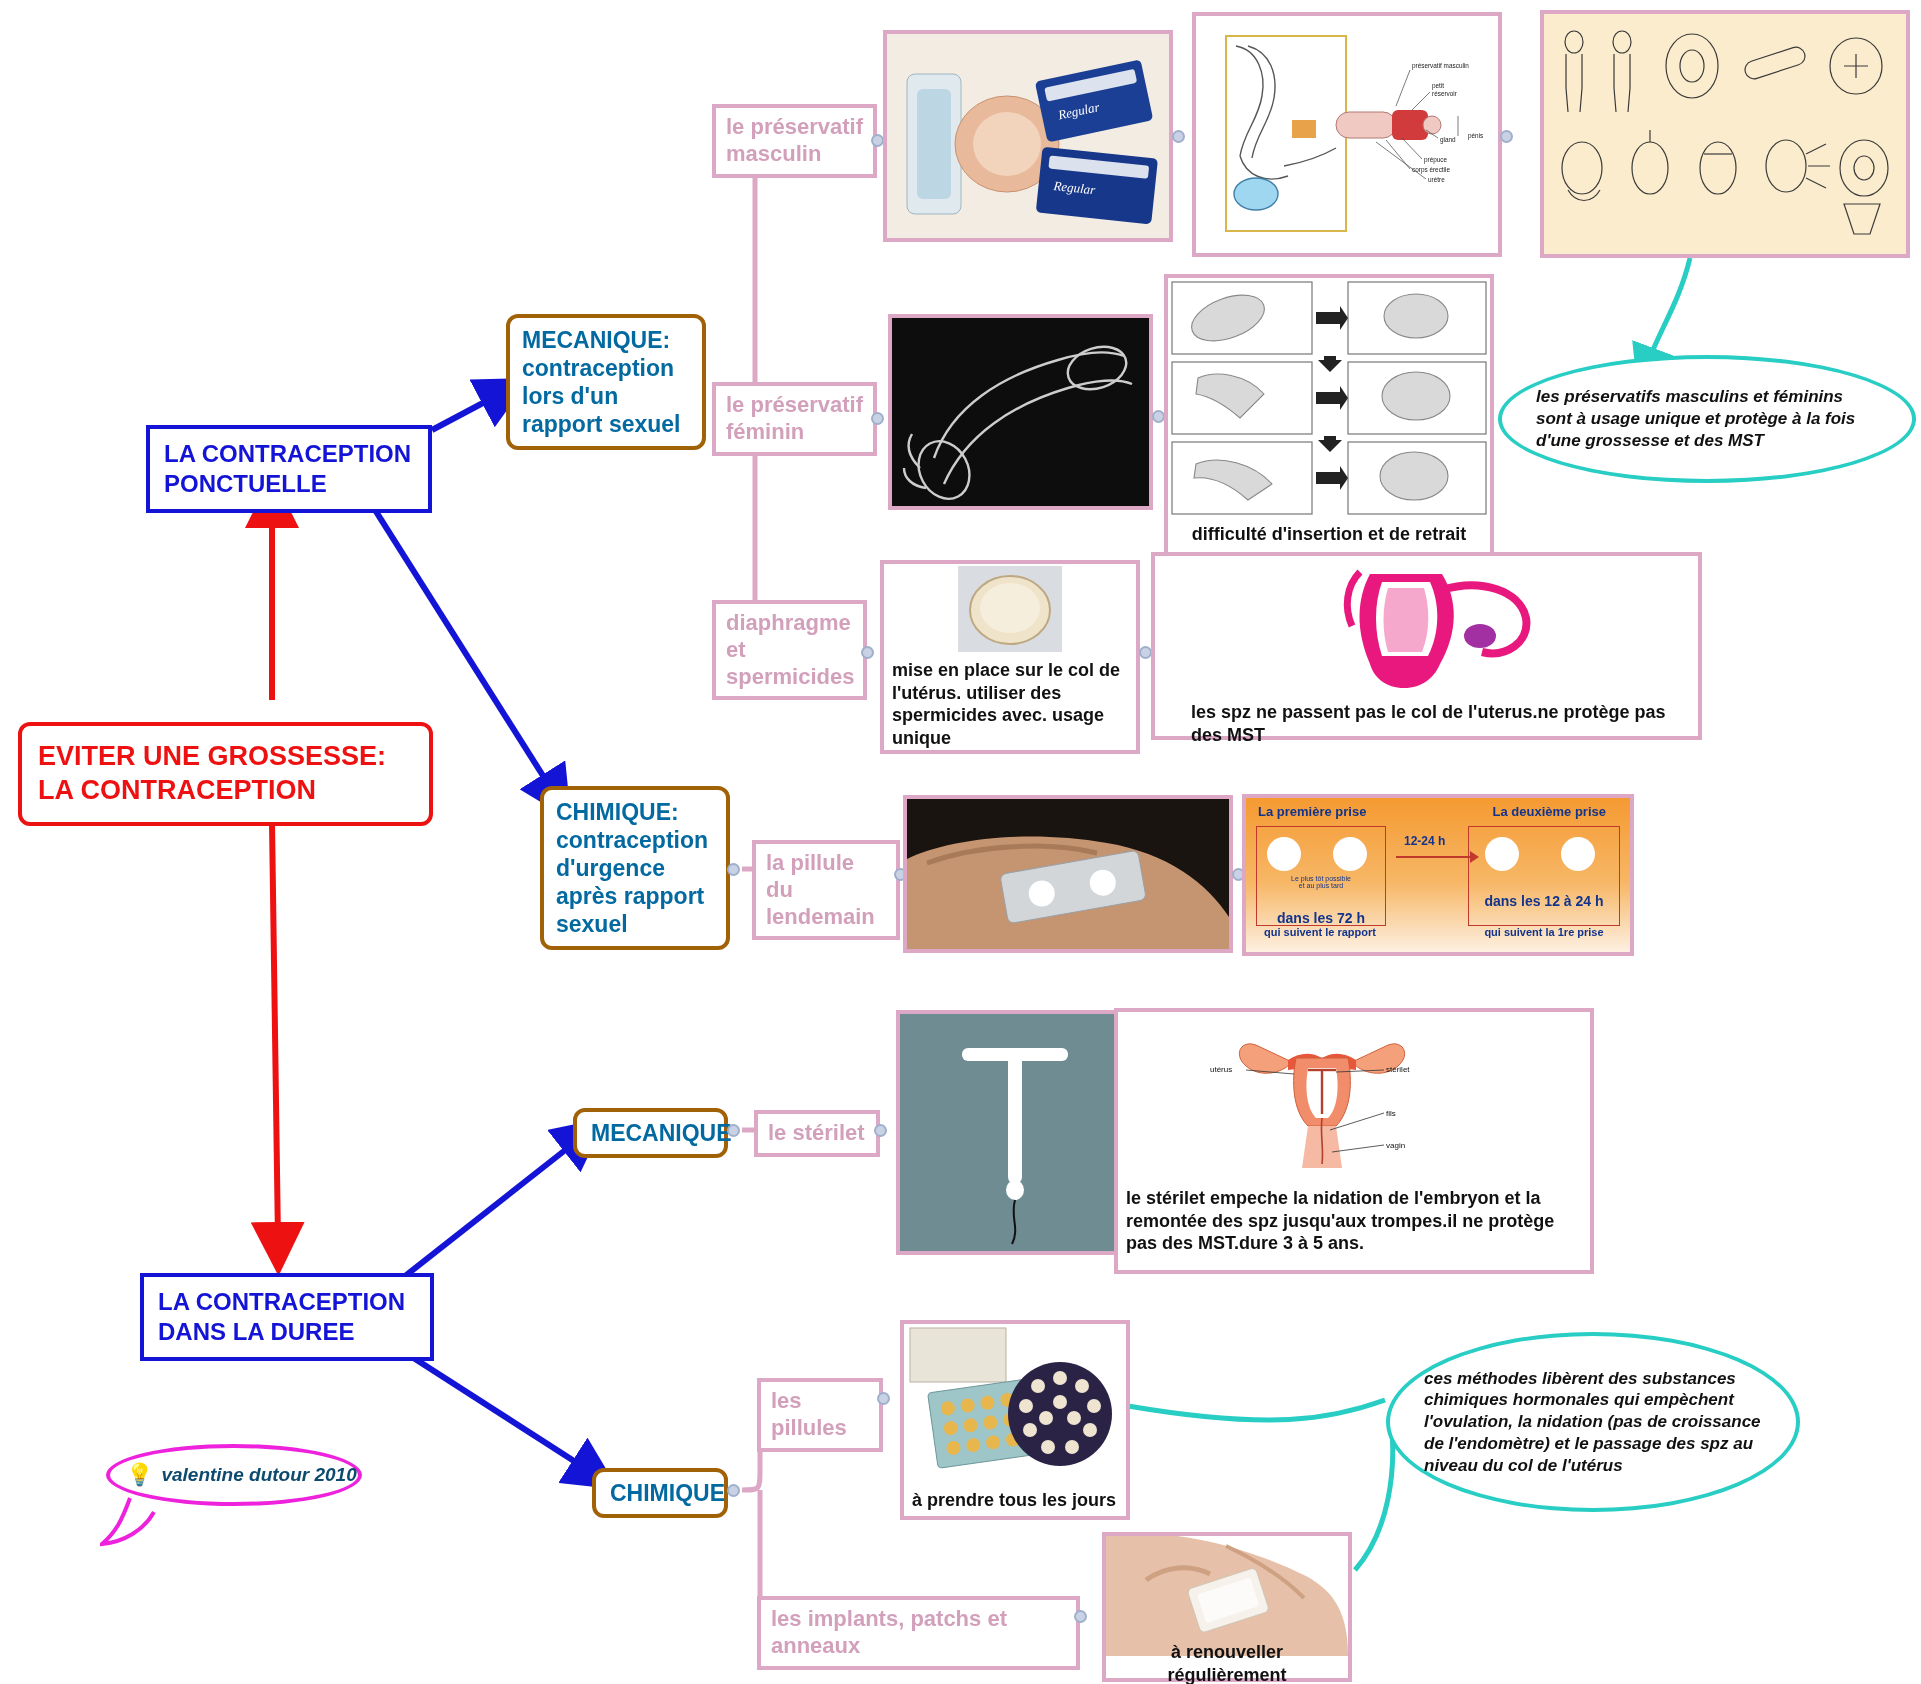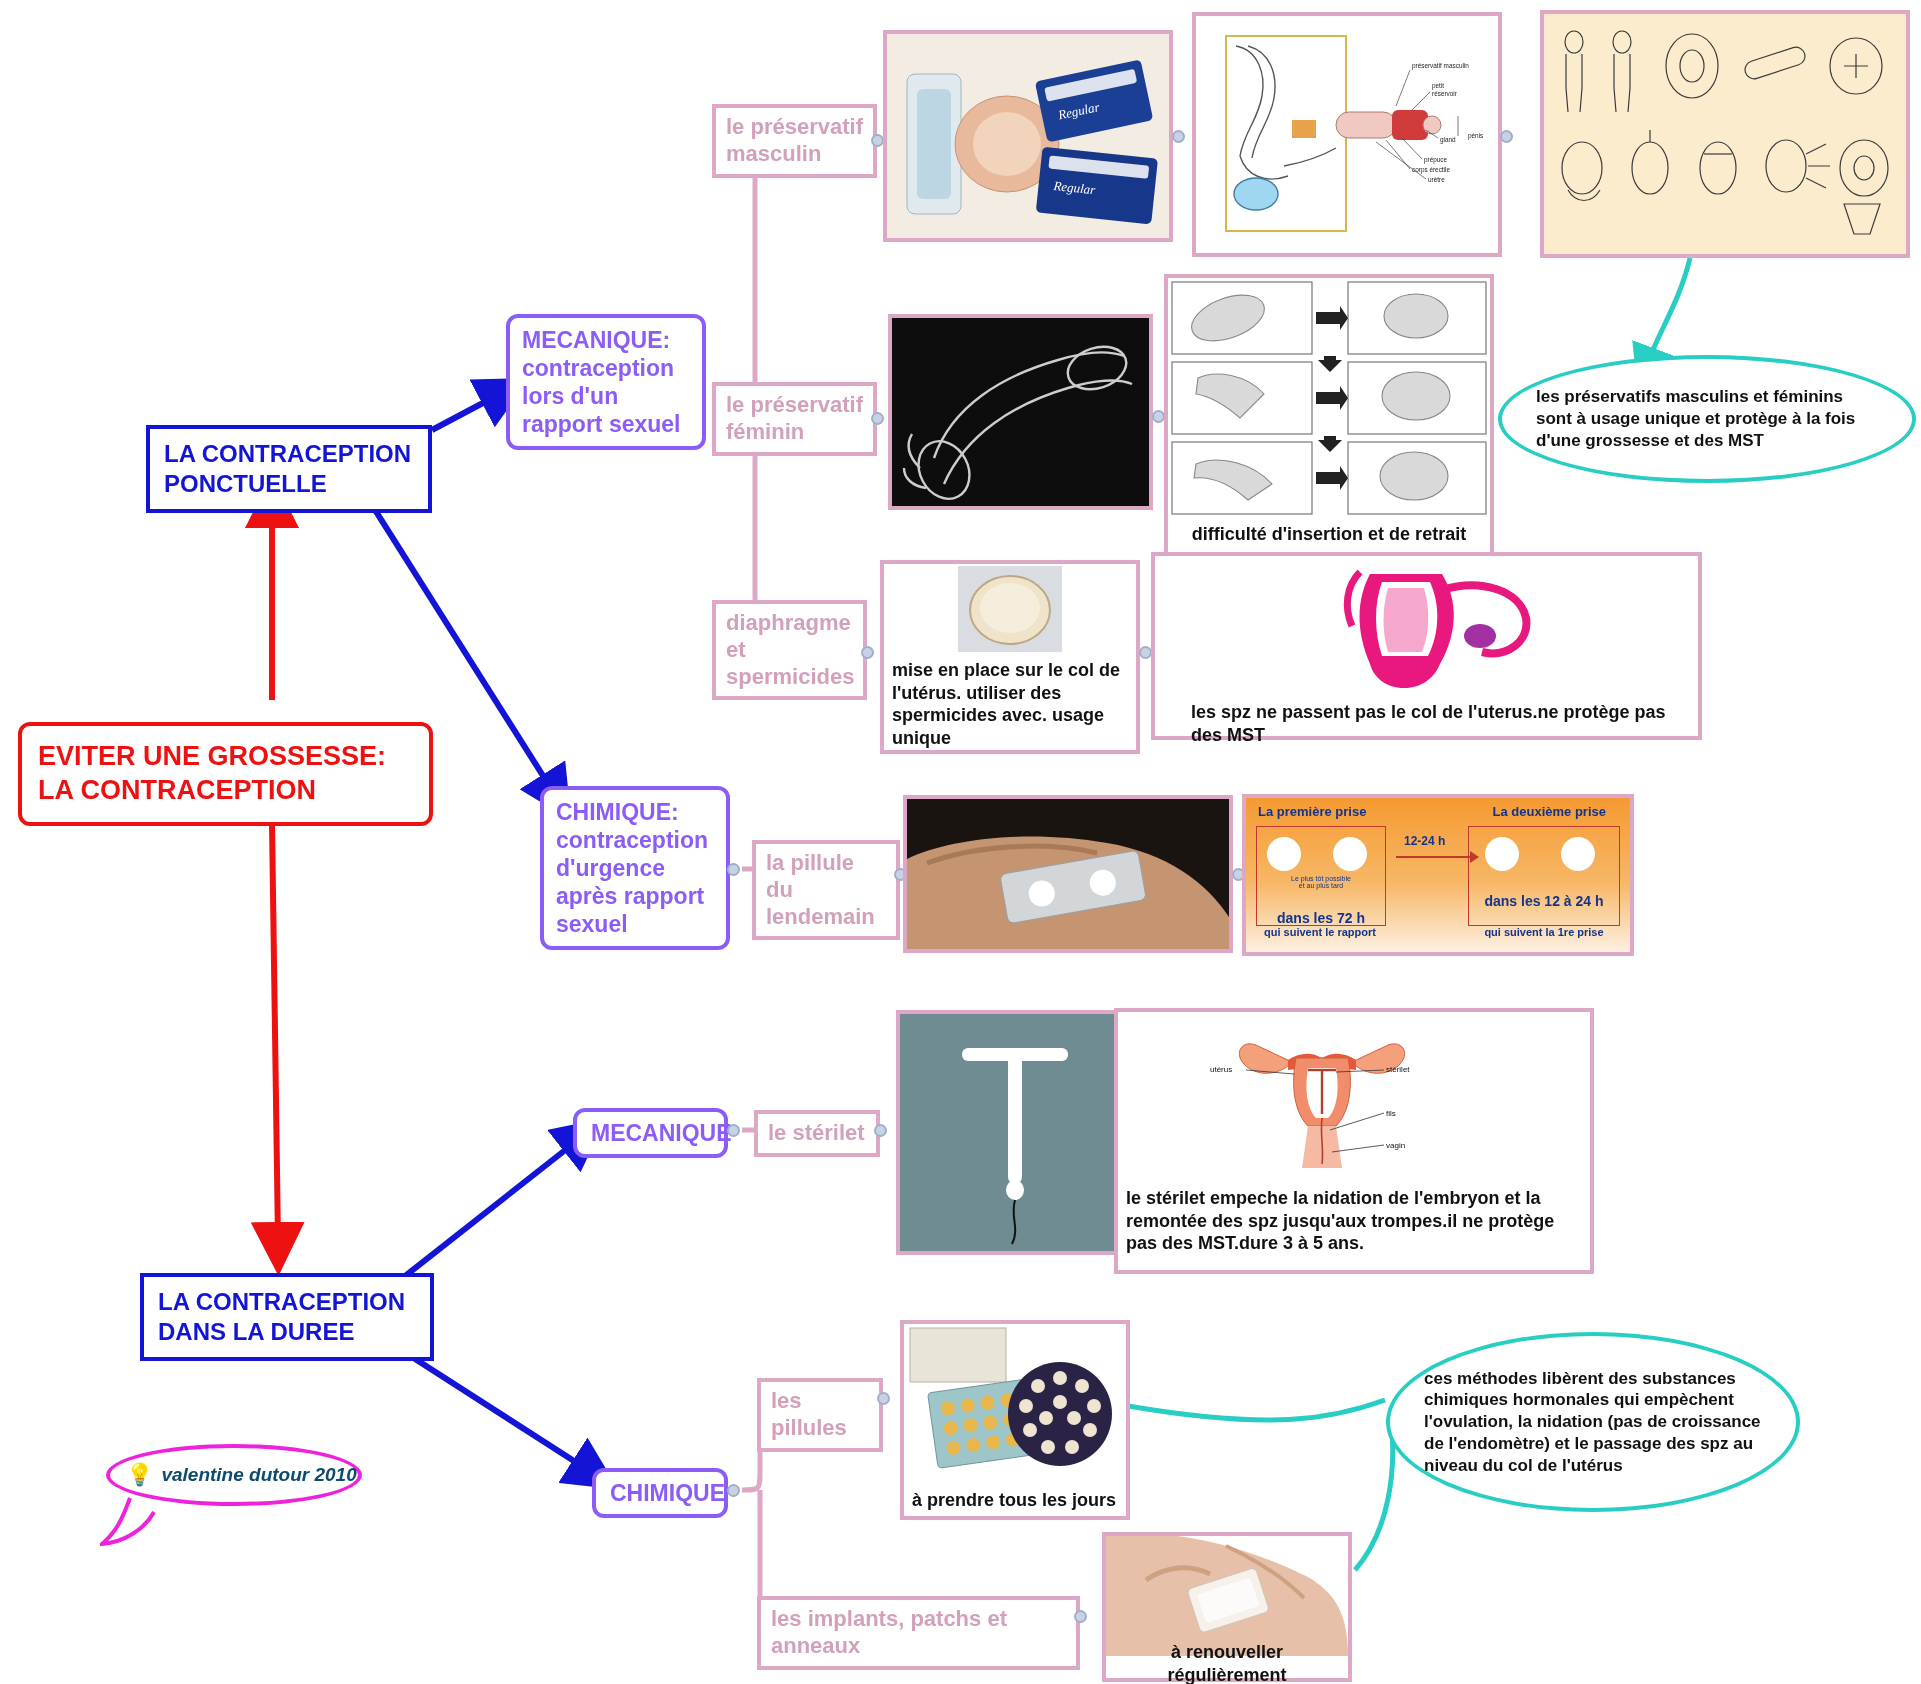--- a/index.html
+++ b/index.html
@@ -14,40 +14,40 @@
     color:#ee1111;font-weight:bold;font-size:27px;line-height:1.25;
     padding:14px 16px;
   }
   
   .blue-node{
     border:4px solid #1414d6;background:#fff;color:#1414d6;
     font-weight:bold;font-size:24px;line-height:1.25;padding:10px 14px;
   }
   
   .green-node{
-    border:4px solid #8b5cf6;border-radius:12px;background:#fff;
-    color:#8b5cf6;font-weight:bold;font-size:23px;line-height:1.22;
+    border:4px solid #a16207;border-radius:12px;background:#fff;
+    color:#0369a1;font-weight:bold;font-size:23px;line-height:1.22;
     padding:8px 12px;
   }
   .green-node.small{font-size:23px;padding:7px 14px;}
   
   .pink-node{
     border:4px solid #dda8c6;background:#fff;color:#d3a0bb;
     font-weight:bold;font-size:22px;line-height:1.22;padding:6px 10px;
   }
   
   .pic-box{position:absolute;box-sizing:border-box;border:4px solid #dda8c6;background:#fff;}
   .cap{font-size:18px;font-weight:bold;color:#111;line-height:1.25;
        padding:5px 8px;box-sizing:border-box;}
   
   .ellipse{
     position:absolute;box-sizing:border-box;border:4px solid #28cdc4;
     border-radius:50%;background:#fff;
     font-size:17px;font-weight:bold;color:#111;line-height:1.28;
-    display:flex;align-items:center;justify-content:center;
+    display:flex;align-items:center;justify-content:center;font-style:italic;
   }
   .ellipse span{display:block;padding:0 34px;}
   
   .sig{position:absolute;border:4px solid #ee22dd;border-radius:50%;
        background:#fff;display:flex;align-items:center;gap:8px;
        padding:4px 16px;box-sizing:border-box;}
   .sig .txt{color:#0c4a6e;font-weight:bold;font-style:italic;font-size:19px;white-space:nowrap;}
   .sig .bulb{font-size:22px;}
   .knob{position:absolute;width:13px;height:13px;border-radius:50%;
         background:#c9d2e4;border:2px solid #9fb0cc;box-sizing:border-box;}

